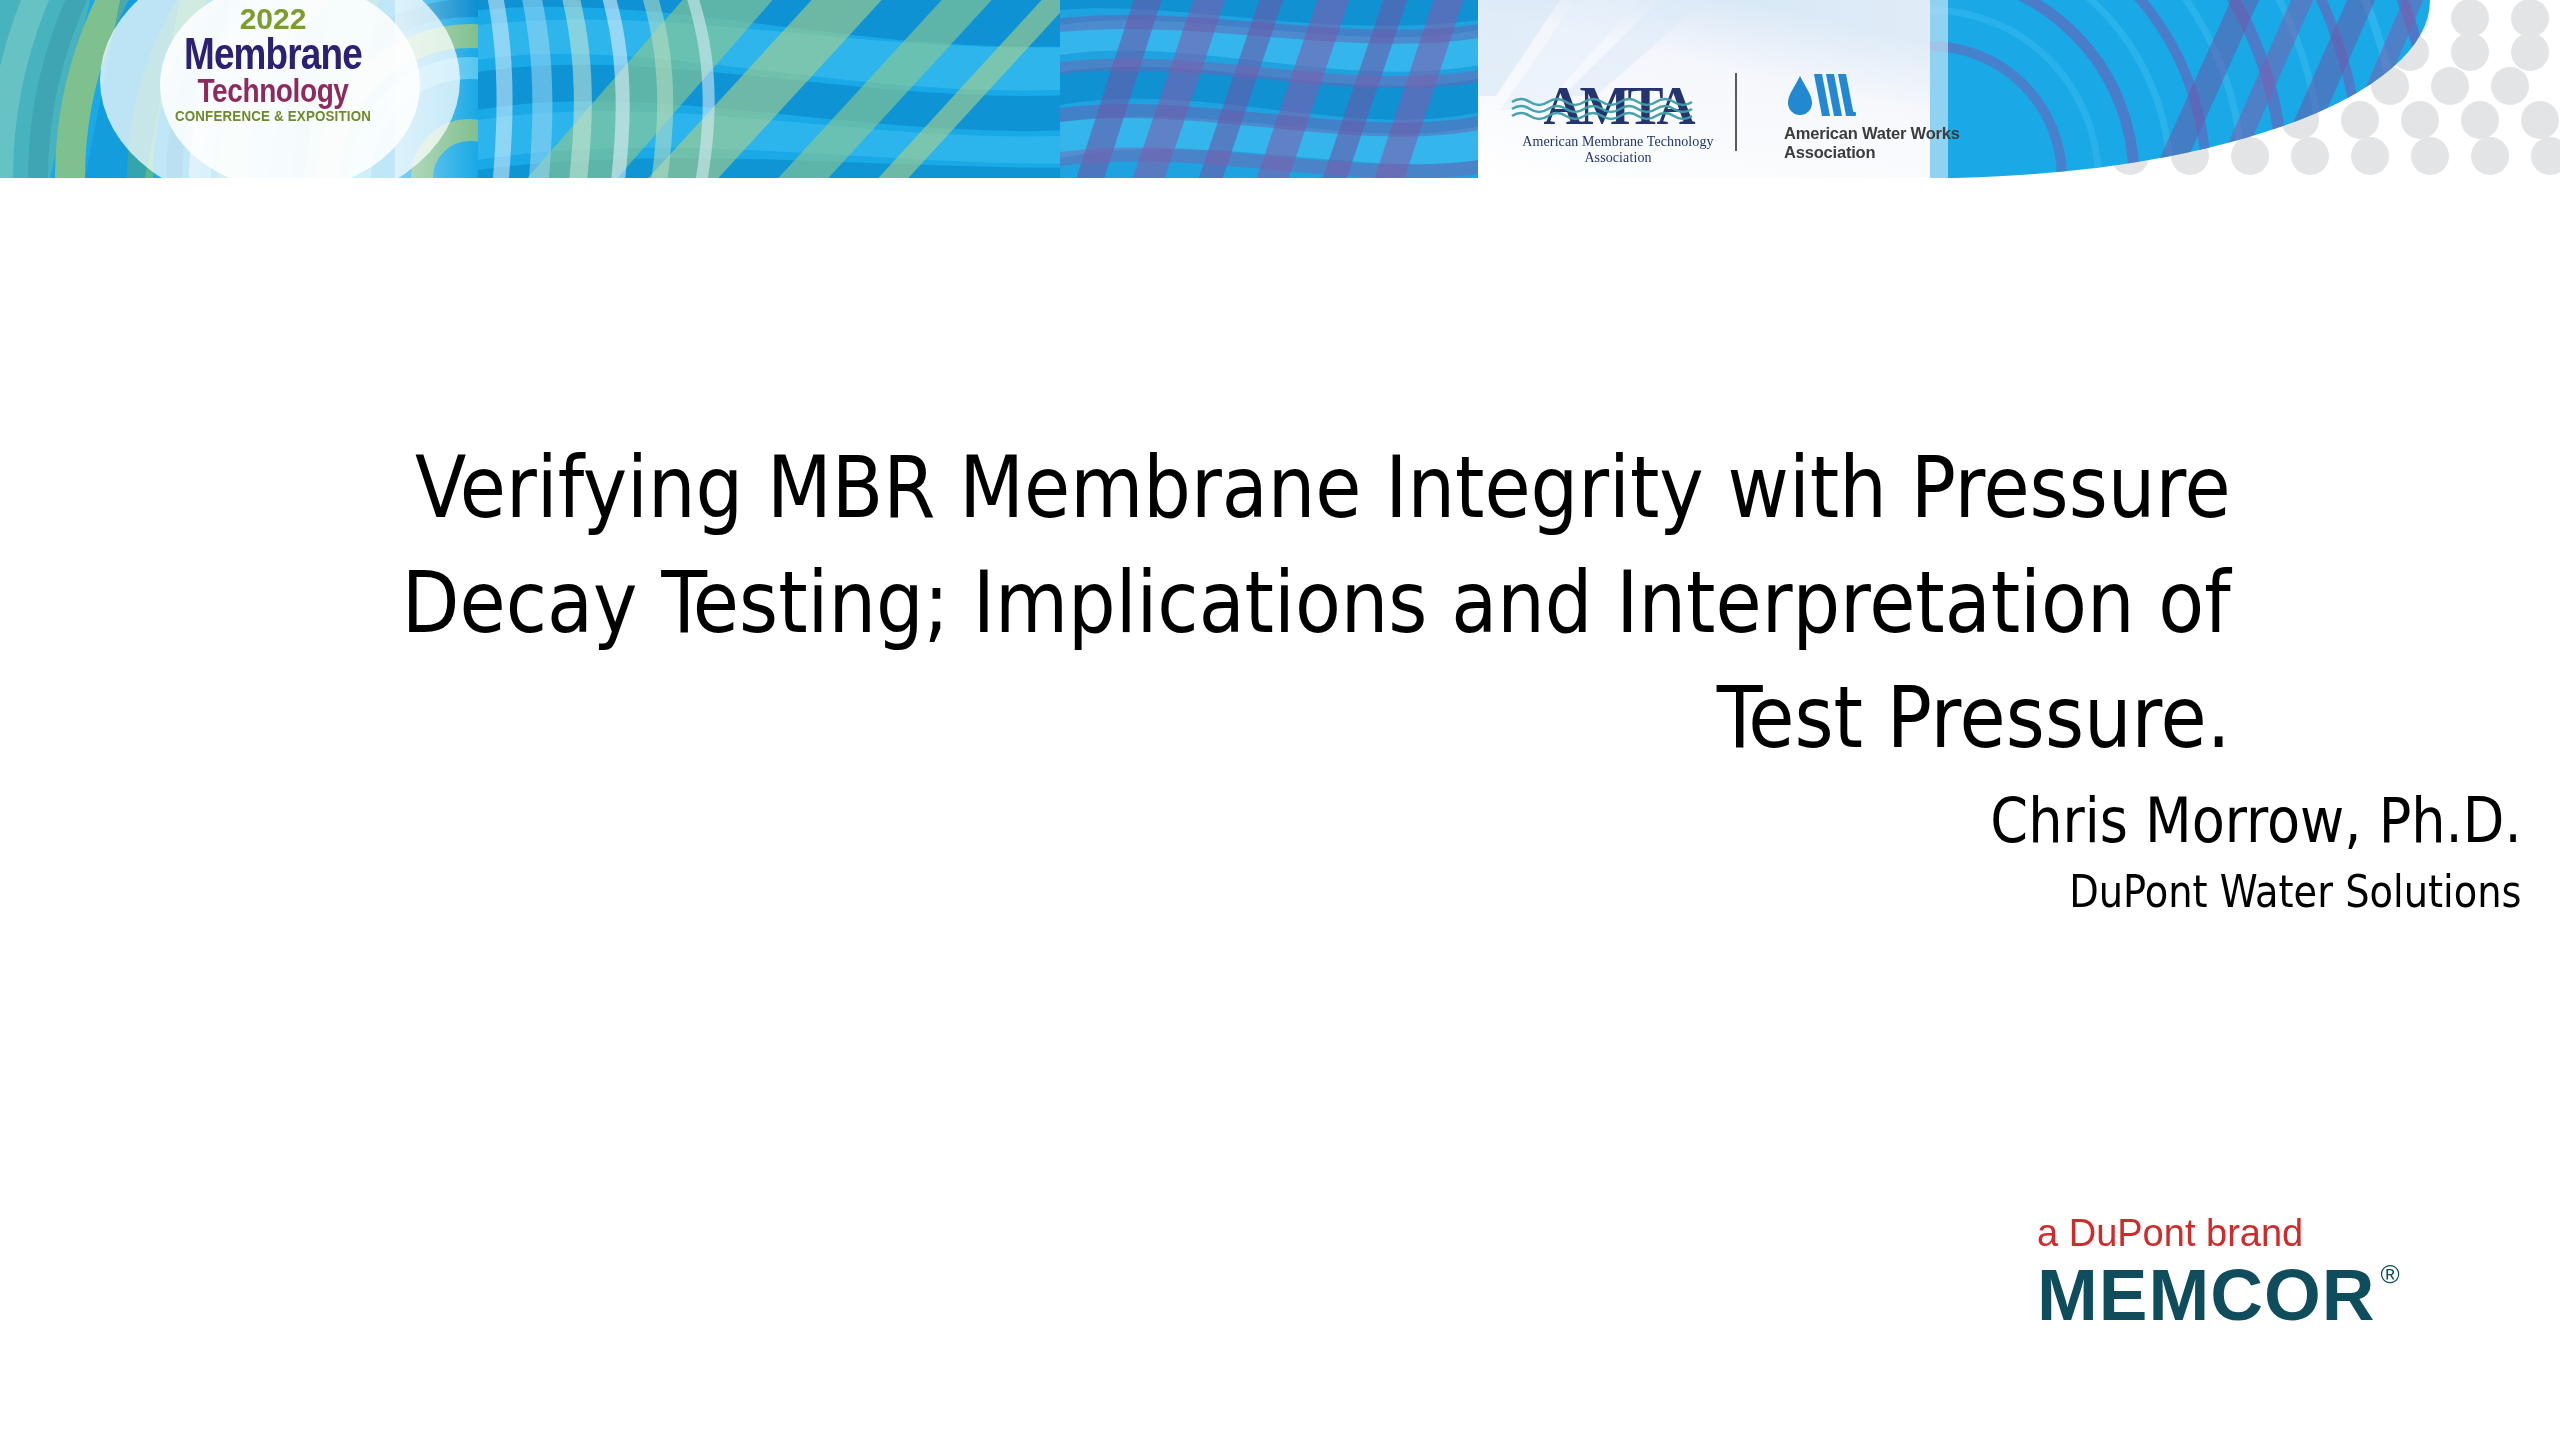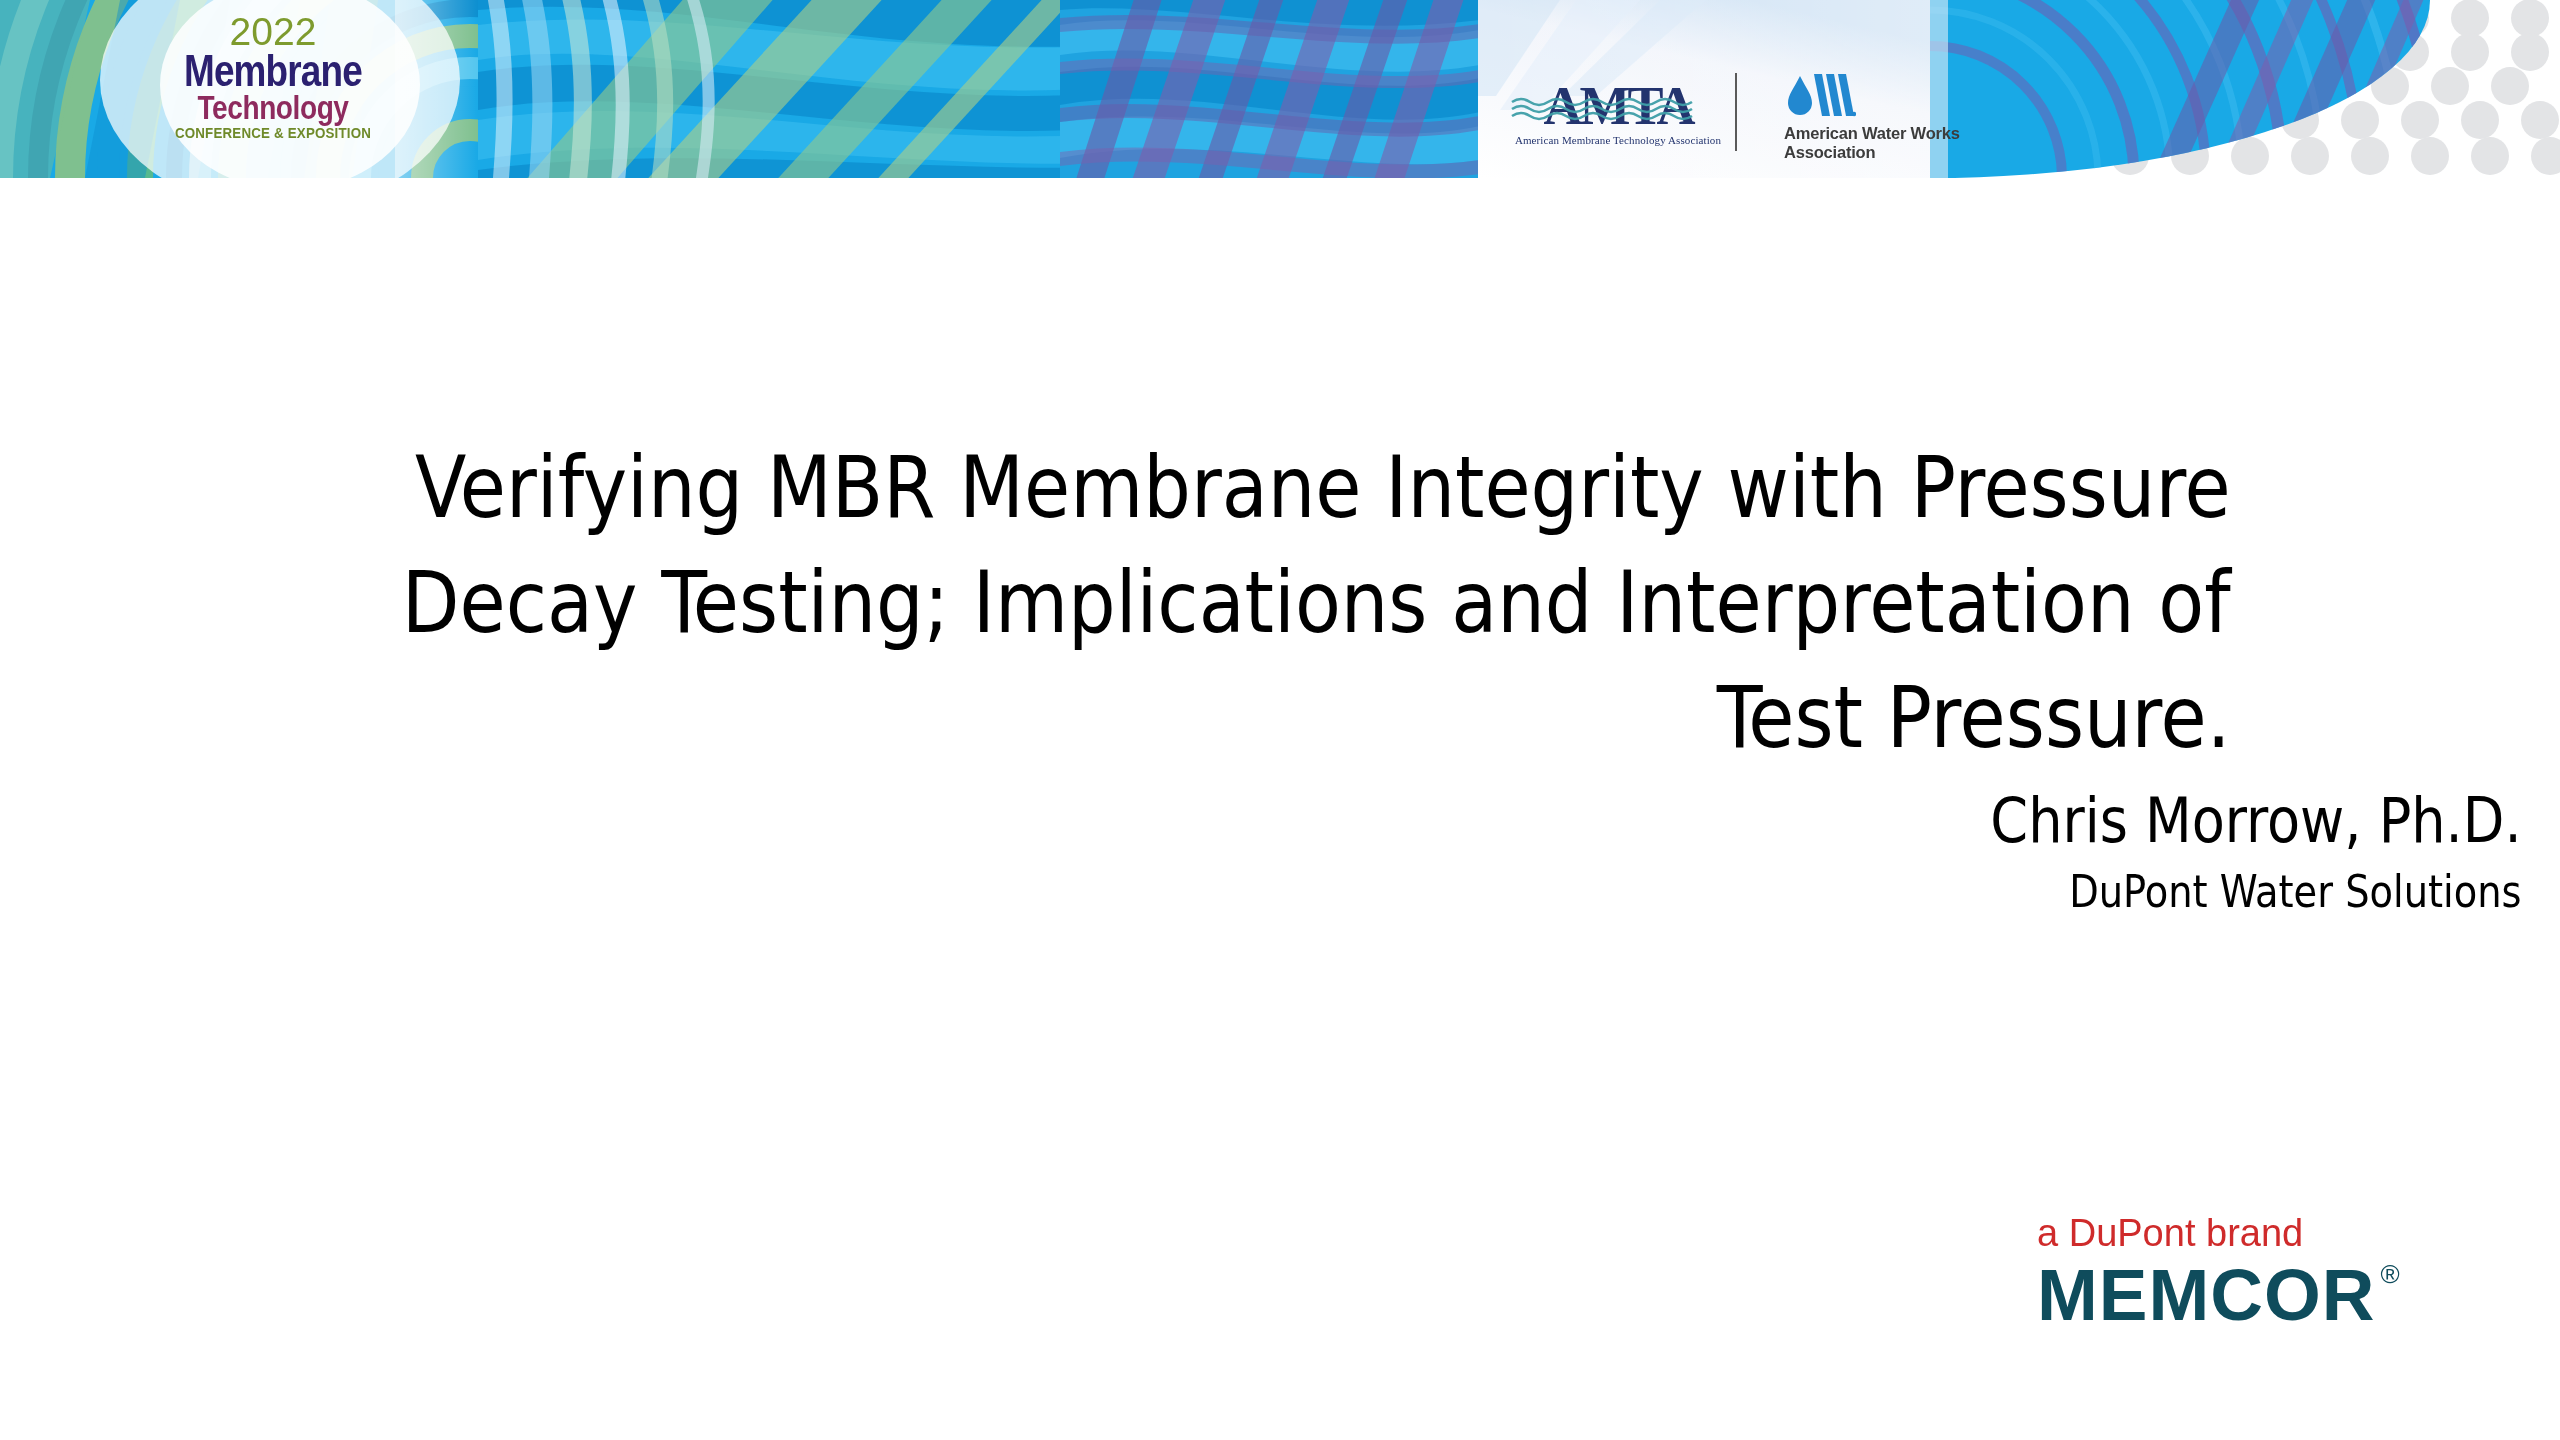--- a/index.html
+++ b/index.html
@@ -30,25 +30,25 @@
   
   #conf-logo {
     position: absolute;
     left: 148px; top: 4px;
     width: 250px; height: 170px;
     text-align: center;
     line-height: 1;
   }
   #conf-year {
     font-family: "Liberation Sans", sans-serif;
-    font-weight: normal;
-    font-size: 39px;
+    font-weight: bold;
+    font-size: 30px;
     color: #7e9b2e;
     letter-spacing: 0px;
-    margin-top: 8px;
+    margin-top: 0;
   }
   #conf-membrane {
     font-family: "Liberation Sans", sans-serif;
     font-weight: bold;
     font-size: 45px;
     color: #2b2170;
     letter-spacing: -1px;
     transform: scaleX(0.82);
     margin-top: -3px;
   }
@@ -89,21 +89,21 @@
     line-height: 56px;
     letter-spacing: -3px;
   }
   #amta-waves { position: absolute; left: 0; top: 0; width: 240px; height: 56px; }
   #amta-sub {
     position: absolute;
     left: 0; top: 56px;
     width: 240px;
     text-align: center;
     font-family: "Liberation Serif", serif;
-    font-size: 11px;
+    font-size: 14px;
     color: #23346e;
     letter-spacing: 0.1px;
   }
 
   
   #logo-divider {
     position: absolute;
     left: 1735px; top: 73px;
     width: 2px; height: 78px;
     background: #5a5a5a;

